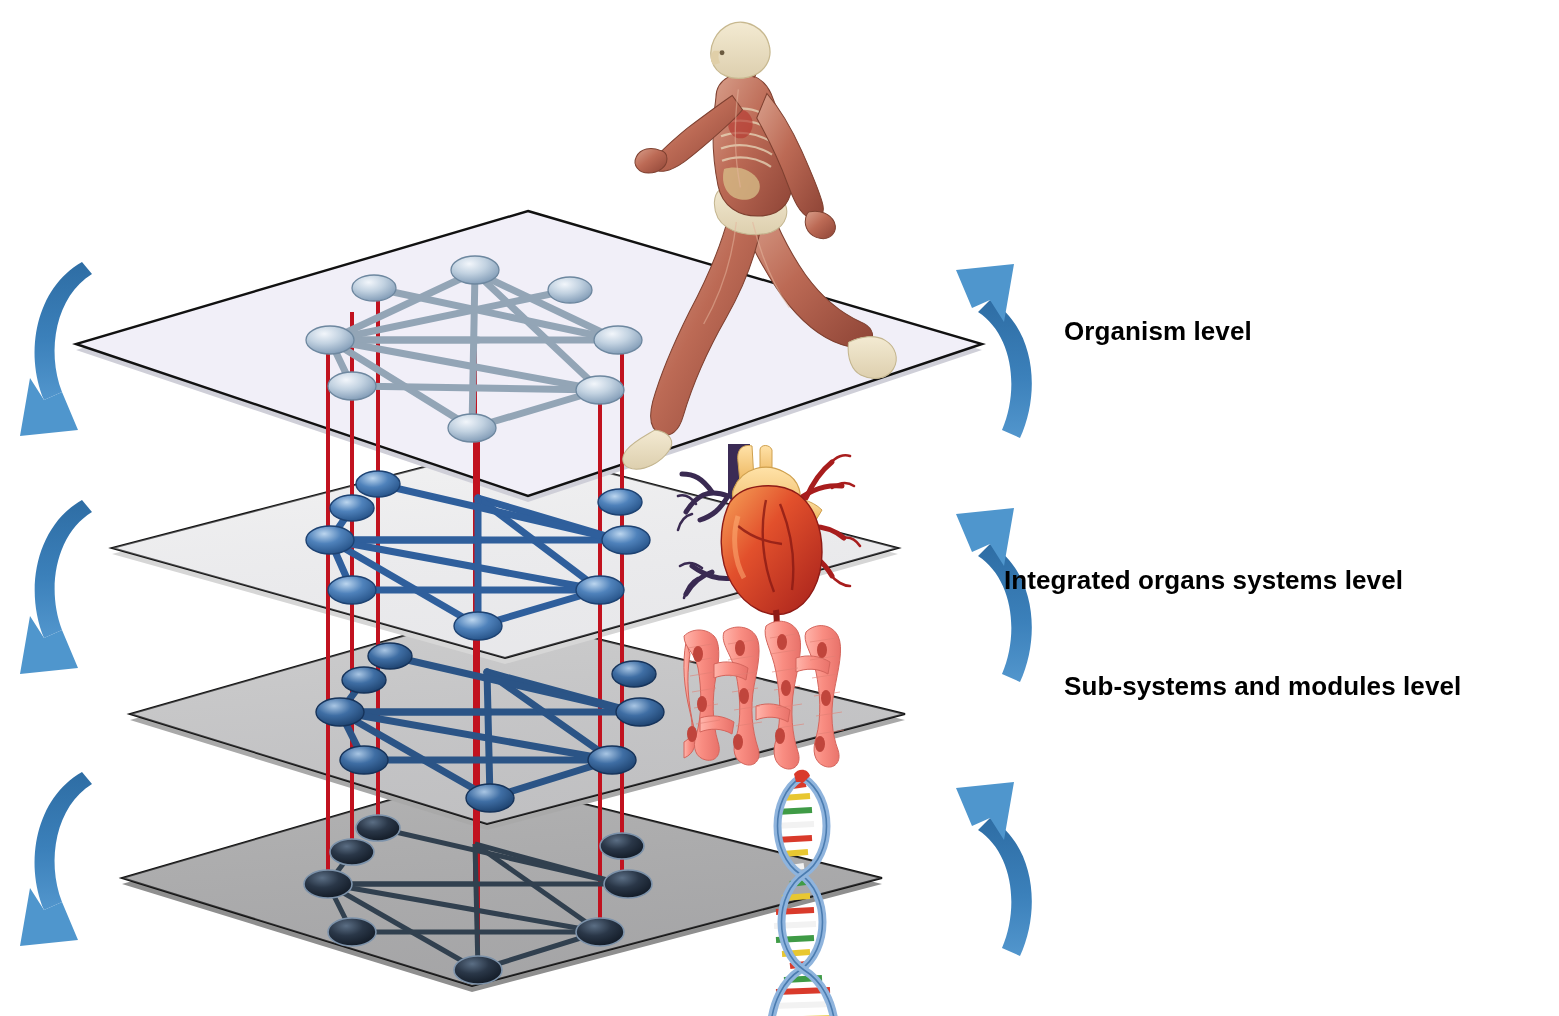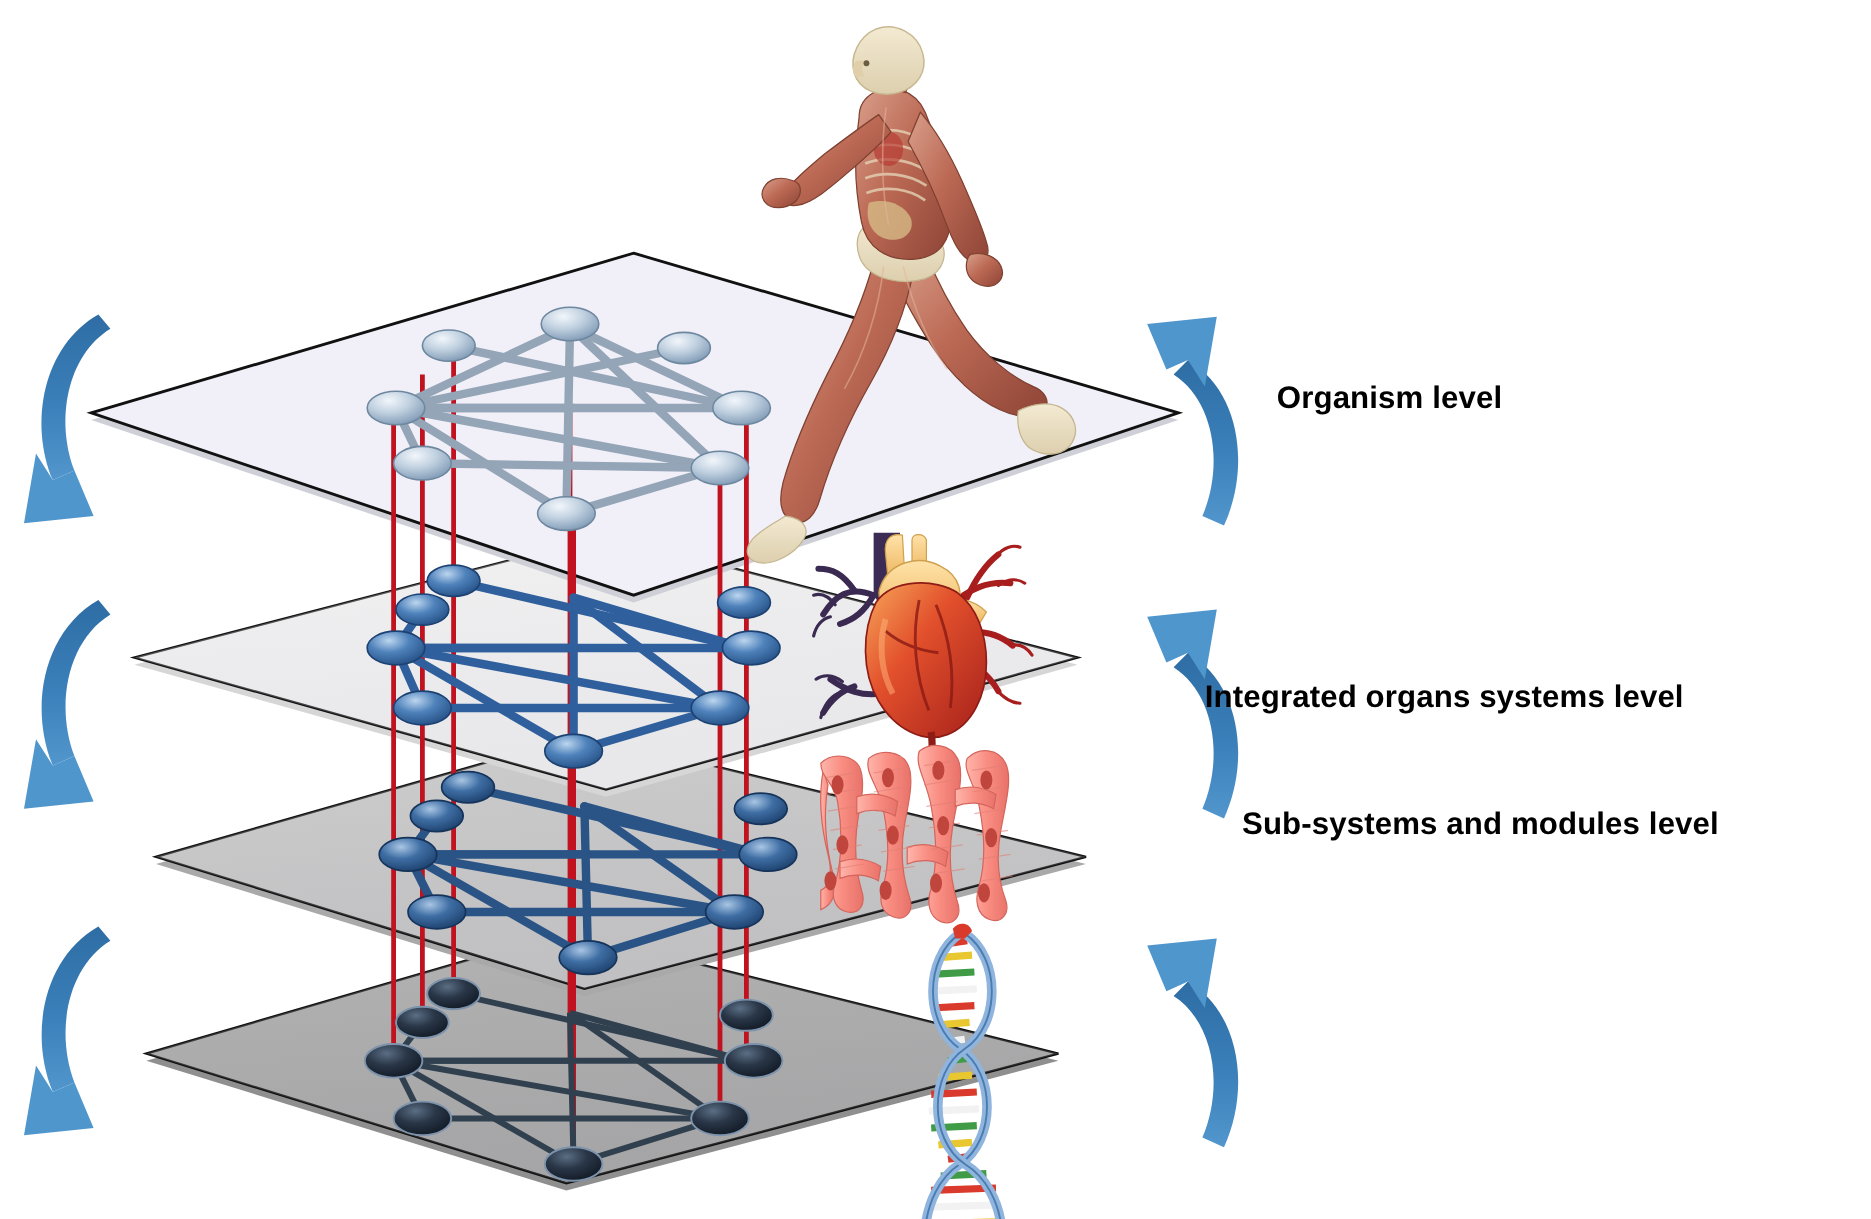--- a/index.html
+++ b/index.html
@@ -470,16 +470,16 @@
 
       <path d="M46,6 C50,0 60,0 62,8 L56,14 L48,14 Z" fill="#d93a2b"></path>
     </g>
 
   </svg>
 
   <div class="lvl-label" style="left:1064px; top:318px;">Organism level</div>
 
   <div class="lvl-label" style="left:1004px; top:522px;margin-top:45px;">Integrated organs systems level</div>
 
-  <div class="lvl-label" style="left:1035px; top:673px;">Sub-systems and modules level</div>
+  <div class="lvl-label" style="left:1064px; top:673px;">Sub-systems and modules level</div>
 
 
 </div>
 
 </body></html>

